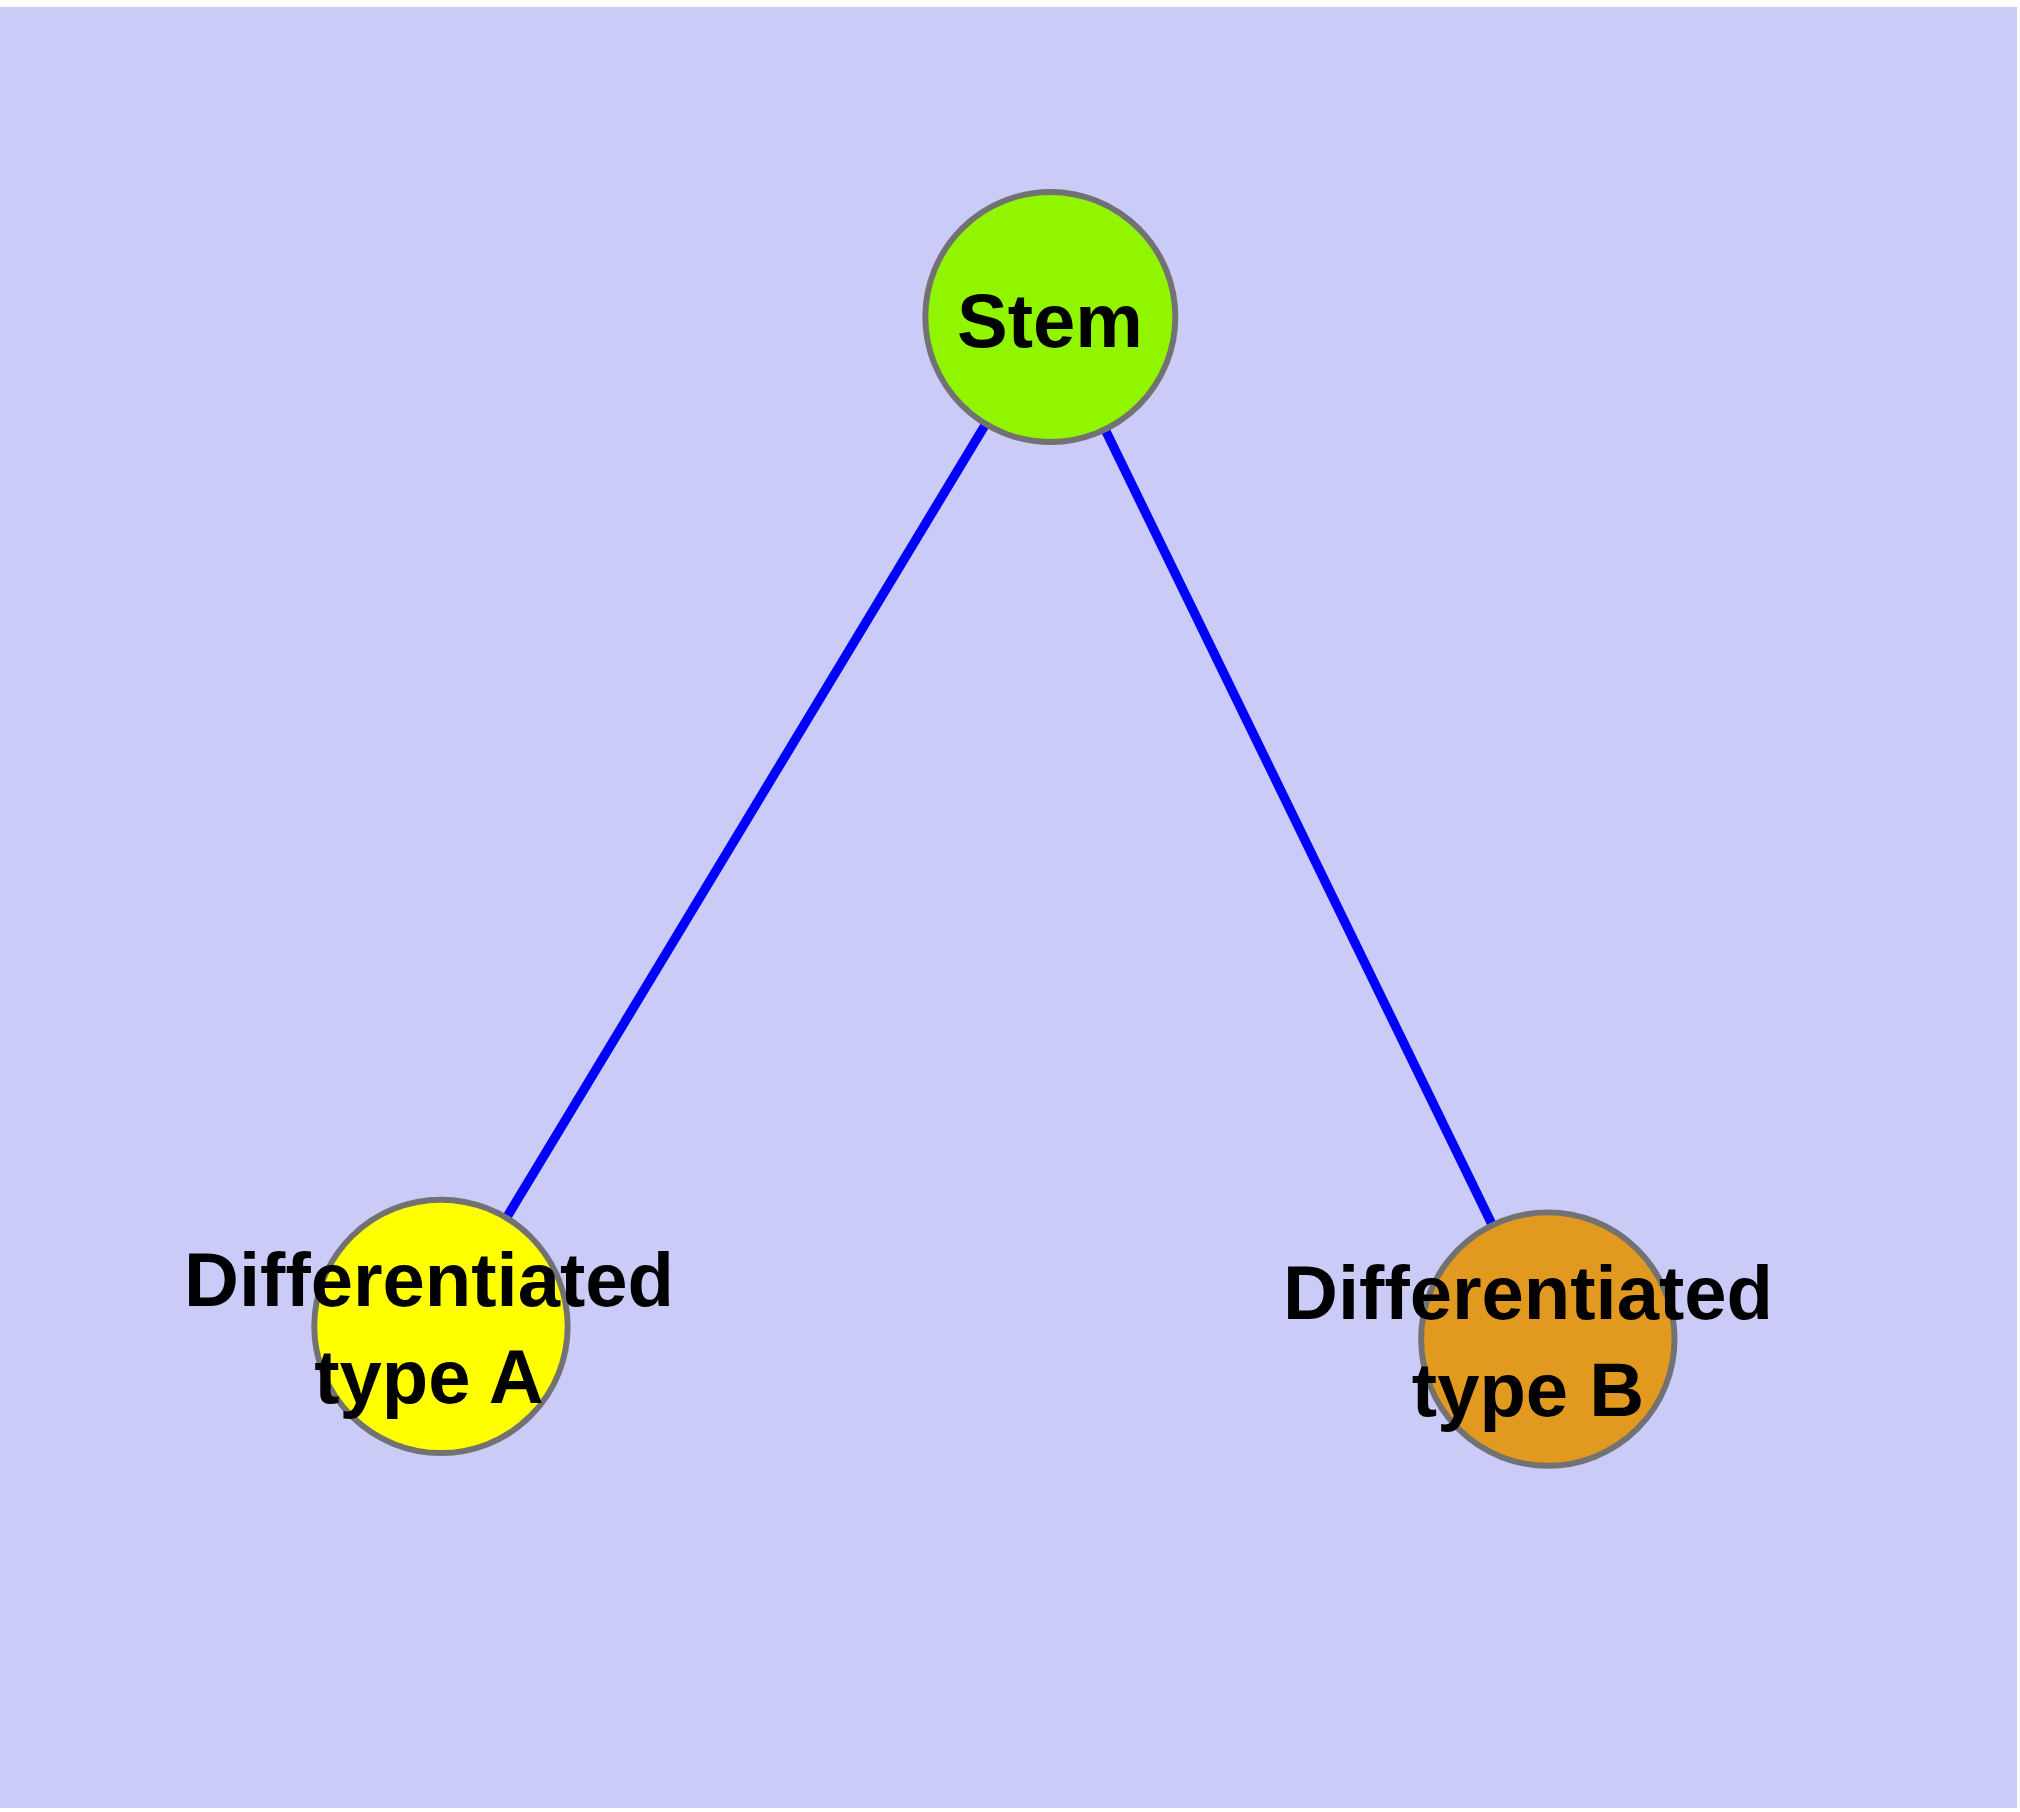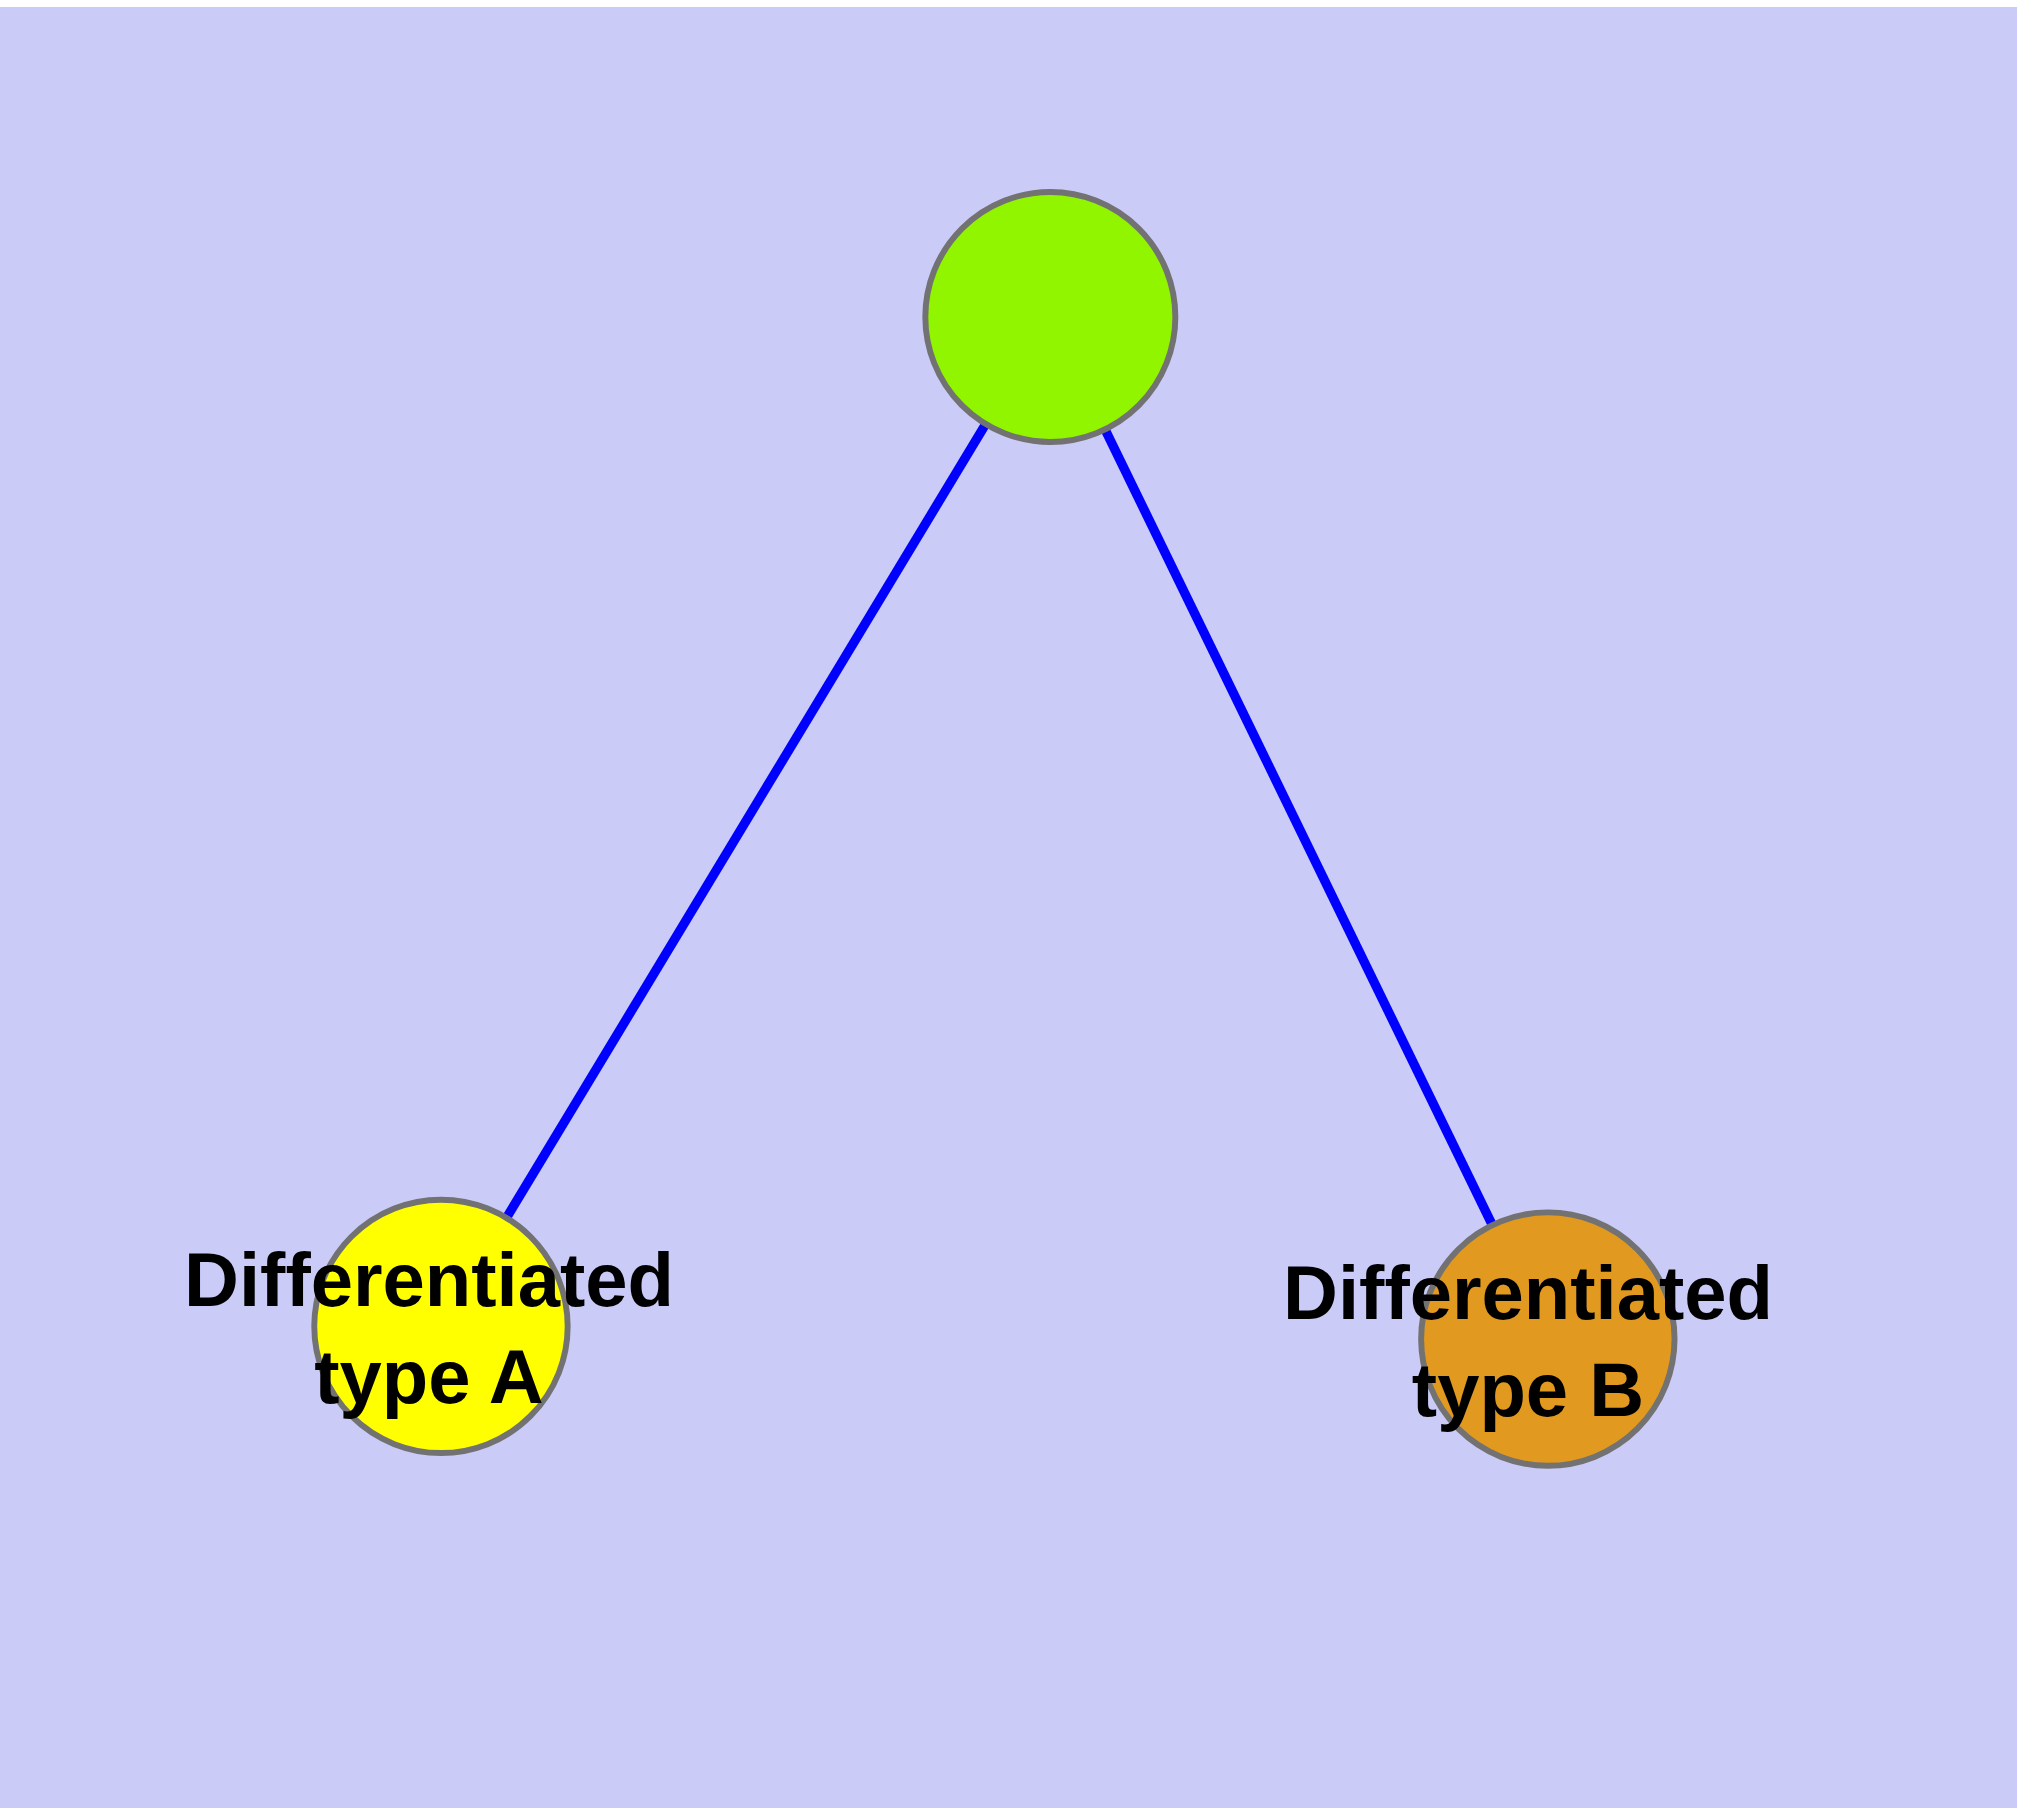--- a/index.html
+++ b/index.html
@@ -63,20 +63,21 @@
   <svg class="graph-svg" viewBox="0 0 2384 2138">
 
     <line x1="1239" y1="374" x2="520" y2="1565" stroke="#0000FF"></line>
     <line x1="1239" y1="374" x2="1826" y2="1580" stroke="#0000FF"></line>
 
     <circle cx="1239" cy="374" r="147.5" fill="#91F500"></circle>
     <circle cx="520" cy="1565" r="149.5" fill="#FFFF00"></circle>
     <circle cx="1826" cy="1580" r="149.5" fill="#E2991F"></circle>
   </svg>
 
+  <div class="node-label label-stem">Stem</div>
 
   <div class="node-label label-a">Differentiated
 type A</div>
 
   <div class="node-label label-b">Differentiated
 type B</div>
 
 </div>
 
 

